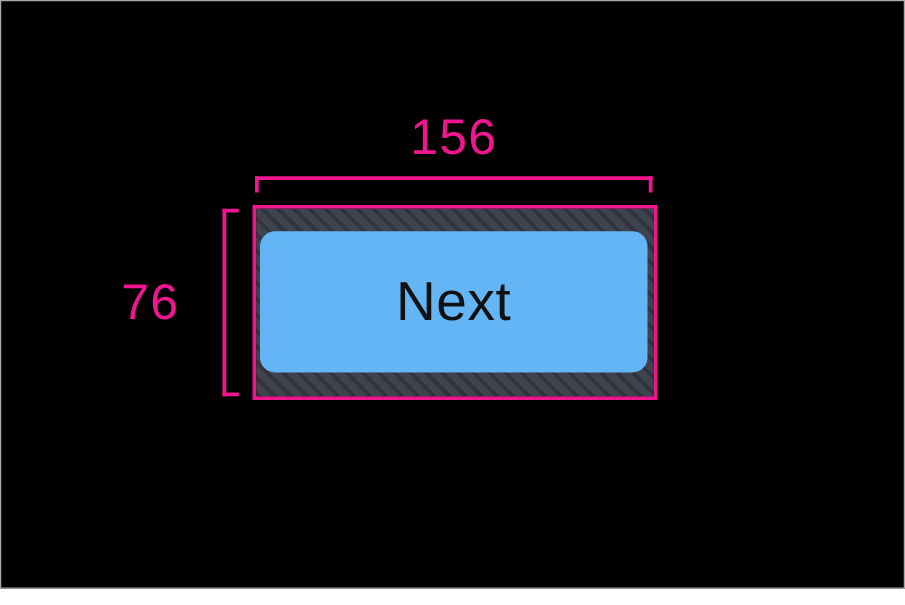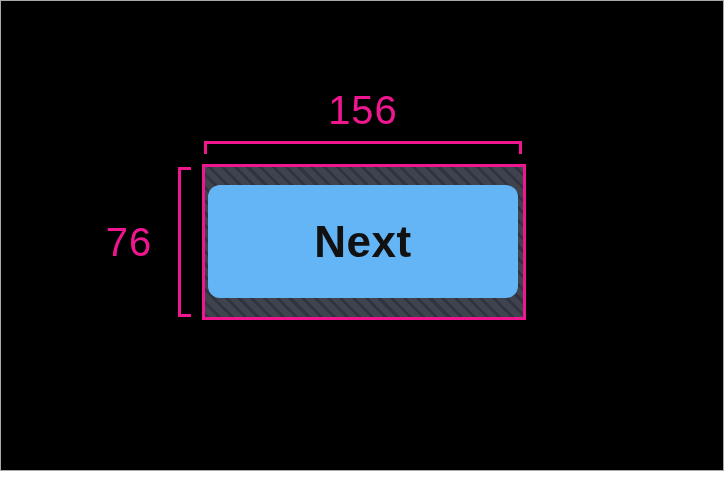--- a/index.html
+++ b/index.html
@@ -46,21 +46,21 @@
   }
 
   
   .height-label {
     position: absolute;
     left: 96px;
     top: 221px;
     width: 64px;
     height: 40px;
     line-height: 40px;
-    text-align: center;
+    text-align: left;
     font-size: 40px;
     color: var(--accent, #ef168f);
     letter-spacing: 1px;
   }
 
   
   .height-bracket {
     position: absolute;
     left: 177px;
     top: 166px;
@@ -104,21 +104,21 @@
     bottom: 19px;
     background: var(--button-fill, #64b5f6);
     border-radius: 12px;
     display: flex;
     align-items: center;
     justify-content: center;
   }
 
   .next-button-label {
     font-size: 44px;
-    font-weight: 700;
+    font-weight: 400;
     color: var(--button-text, #111111);
     letter-spacing: 0.5px;
   }
 </style>
 </head>
 <body>
 
 <div class="screen" style="--canvas-bg: #000000; --canvas-border: #a9a9a9; --accent: #ef168f; --hatch-base: #3e434e; --hatch-stripe: #2f3440; --button-fill: #64b5f6; --button-text: #111111;">
 
   <div class="width-label">156</div>

